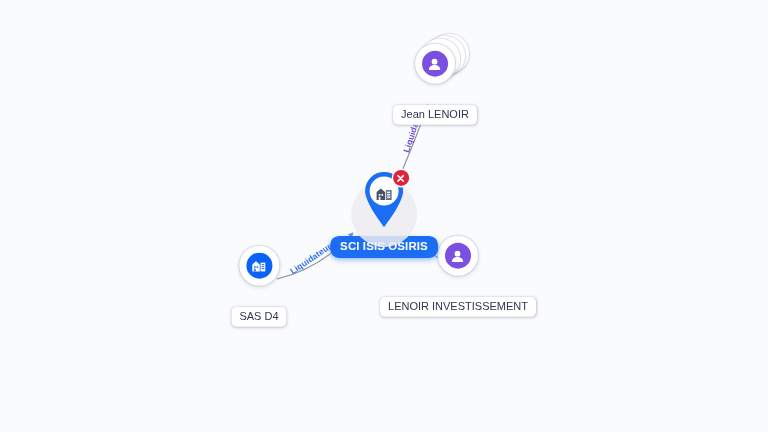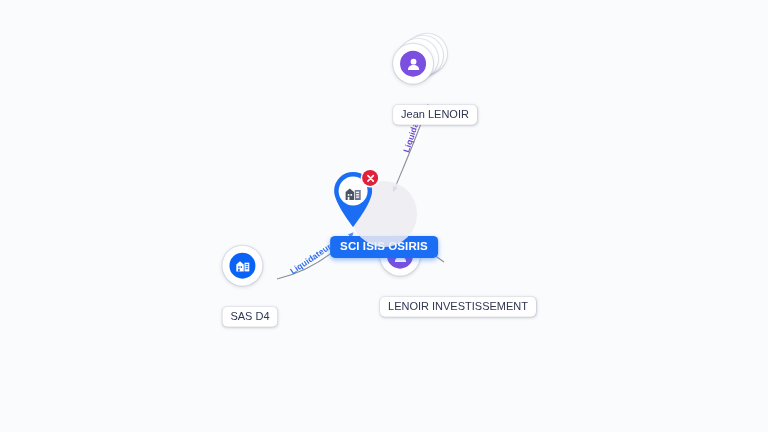--- a/index.html
+++ b/index.html
@@ -50,21 +50,21 @@
   }
   .edge-label.purple { color: #6c4ad6; }
   .edge-label.blue   { color: #2f6ef0; }
 
   
   .node {
     position: absolute;
     transform: translate(-50%, -50%);
     display: flex;
     flex-direction: column;
-    align-items: flex-start;
+    align-items: center;
     gap: 16px;
   }
 
   
   .pin-halo {
     position: absolute;
     left: 50%;
     top: 50%;
     width: 66px;
     height: 66px;
@@ -175,21 +175,21 @@
   .chip.primary {
     background: #1b6ef3;
     color: #ffffff;
     font-weight: 700;
     font-size: 11.5px;
     padding: 4px 10px 5px;
     letter-spacing: .1px;
     box-shadow: 0 2px 5px rgba(27,110,243,.45);
   }
   .node.central { z-index: 20; }
-  .node.central .chip { margin-top: -8px; }
+  .node.central .chip { margin-top: -8px; border-radius: 9px; }
 </style>
 </head>
 <body style="background: rgb(250, 251, 253);">
 
 <div id="graph-canvas">
 
   <svg id="edge-layer" viewBox="0 0 768 432" xmlns="http://www.w3.org/2000/svg">
     <defs>
       <marker id="arrow-purple" markerWidth="6" markerHeight="6" refX="3" refY="3" orient="auto">
         <path d="M0,0.6 L5,3 L0,5.4 z" fill="#8a6fe0"></path>
@@ -261,21 +261,21 @@
           <svg width="15" height="15" viewBox="0 0 15 15" xmlns="http://www.w3.org/2000/svg">
             <circle cx="7.5" cy="5" r="2.9" fill="#ffffff"></circle>
             <path d="M1.9 13.2 C1.9 9.9 4.4 8.4 7.5 8.4 C10.6 8.4 13.1 9.9 13.1 13.2 Z" fill="#ffffff"></path>
           </svg>
         </span>
       </div>
     </div>
     <div class="chip">LENOIR INVESTISSEMENT</div>
   </div>
 
-  <div class="node" style="left:250px; top:286px;">
+  <div class="node" style="left:259px; top:286px;">
     <div class="circle-node">
       <div class="circle-face">
         <span class="company-dot">
           <svg width="15" height="14" viewBox="0 0 17 15" xmlns="http://www.w3.org/2000/svg">
             <path d="M1 14 L1 6.2 L5.2 2.6 L9.4 6.2 L9.4 14 Z" fill="#ffffff"></path>
             <rect x="10.3" y="4.1" width="5.4" height="9.9" fill="#ffffff"></rect>
             <rect x="3.1" y="8.2" width="1.7" height="1.7" fill="#0b63f6"></rect>
             <rect x="5.8" y="8.2" width="1.7" height="1.7" fill="#0b63f6"></rect>
             <rect x="3.1" y="11" width="1.7" height="3" fill="#0b63f6"></rect>
             <rect x="11.5" y="5.8" width="3" height="1.1" fill="#0b63f6"></rect>

